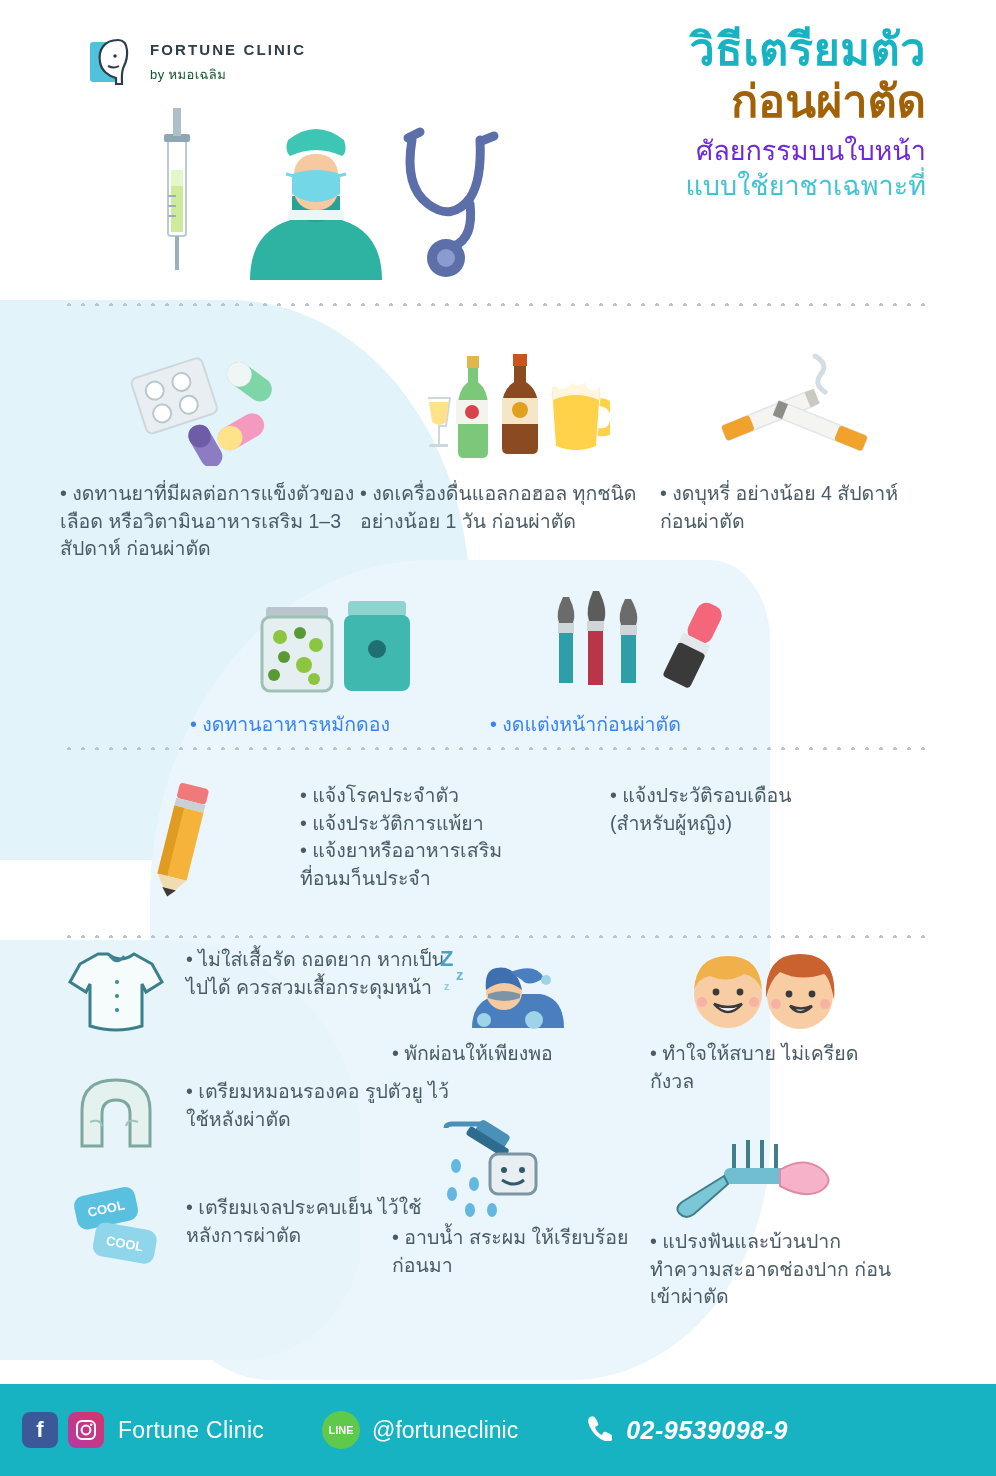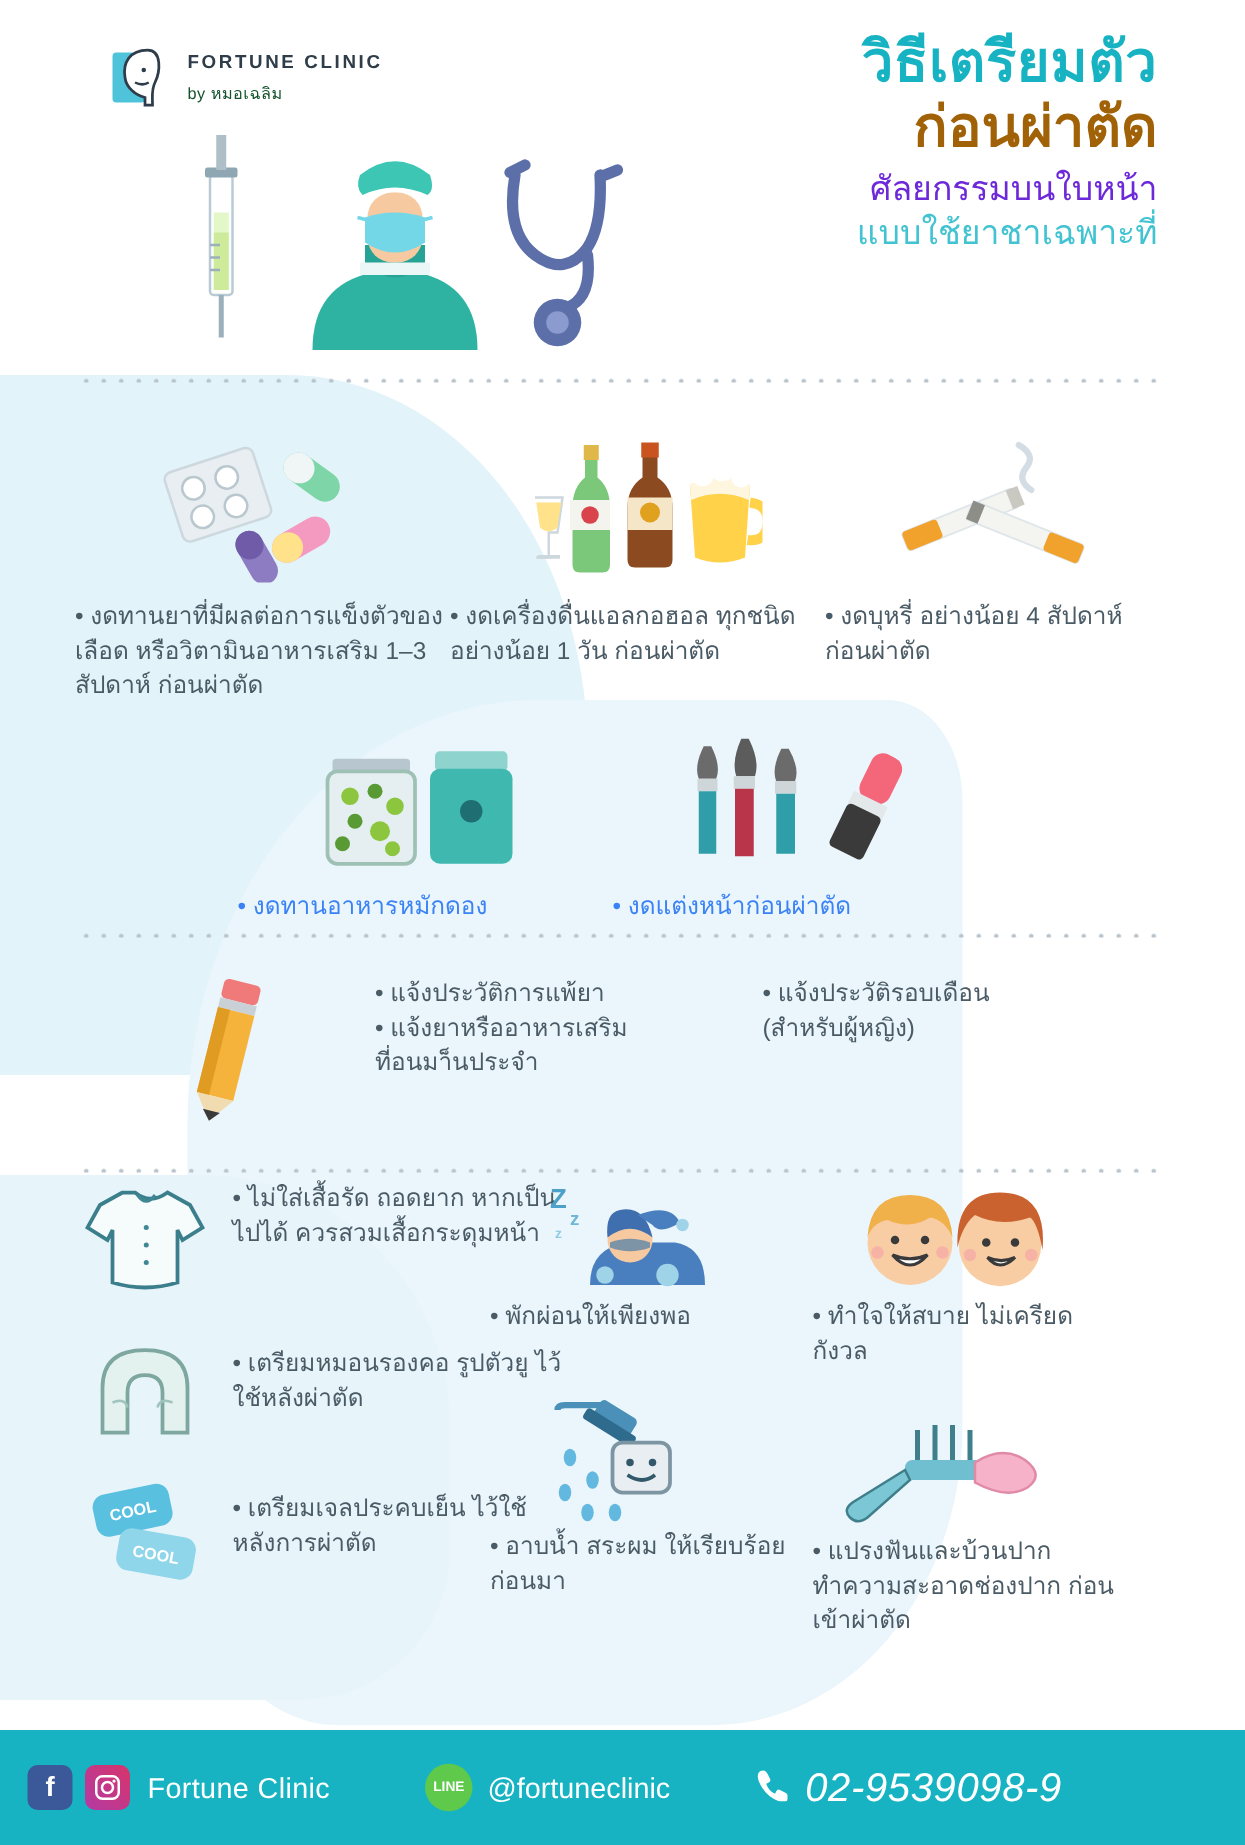--- a/index.html
+++ b/index.html
@@ -141,30 +141,30 @@
   }
   .ftr-social { display: flex; align-items: center; gap: 10px; margin-left: 22px; }
   .sq {
     width: 36px; height: 36px; border-radius: 8px;
     display: flex; align-items: center; justify-content: center;
     color: #fff; font-size: 22px; font-weight: bold;
   }
   .fb { background: #3b5998; }
   .ig { background: linear-gradient(45deg,#b33aa4,#d6356a); }
   .ftr-name { color: #fff; font-size: 23px; margin-left: 14px; letter-spacing: .3px; }
-  .ftr-line { display: flex; align-items: center; margin-left: 76px; gap: 12px; }
+  .ftr-line { display: flex; align-items: center; margin-left: 58px; gap: 12px; }
   .line-badge {
     width: 38px; height: 38px; border-radius: 50%;
     background: #5ec94b; color: #fff; font-size: 11px; font-weight: bold;
     display: flex; align-items: center; justify-content: center;
   }
   .ftr-id { color: #fff; font-size: 23px; }
   .ftr-phone { display: flex; align-items: center; margin-left: 66px; gap: 14px; }
   .phone-ic { font-size: 26px; color: #fff; }
-  .ftr-tel { color: #fff; font-size: 32px; font-style: italic; font-weight: normal; letter-spacing: .5px; text-align: center; }
+  .ftr-tel { color: #fff; font-size: 25px; font-style: italic; font-weight: bold; letter-spacing: .5px; text-align: center; }
 </style>
 </head>
 <body>
 
 <div class="page">
 
   <div class="bg-blob blob-a"></div>
   <div class="bg-blob blob-b"></div>
   <div class="bg-blob blob-c"></div>
 
@@ -372,20 +372,21 @@
             <rect x="46" y="8" width="30" height="16" rx="4" fill="#f07a7a"></rect>
             <rect x="46" y="24" width="30" height="8" fill="#c9d1d6"></rect>
             <rect x="46" y="32" width="30" height="70" fill="#f5b33c"></rect>
             <rect x="46" y="32" width="10" height="70" fill="#e09b22"></rect>
             <path d="M46 102 l15 20 l15 -20 z" fill="#f0dcb0"></path>
             <path d="M54 114 l7 8 l7 -8 z" fill="#3a3a3a"></path>
           </g>
         </svg>
       </div>
       <div class="c-a">
+        <div class="item-text">• แจ้งโรคประจำตัว</div>
         <div class="item-text">• แจ้งประวัติการแพ้ยา</div>
         <div class="item-text">• แจ้งยาหรืออาหารเสริม</div>
         <div class="item-text">ที่อนมา็นประจำ</div>
       </div>
       <div class="c-b">
         <div class="item-text">• แจ้งประวัติรอบเดือน</div>
         <div class="item-text">(สำหรับผู้หญิง)</div>
       </div>
     </div>
 

